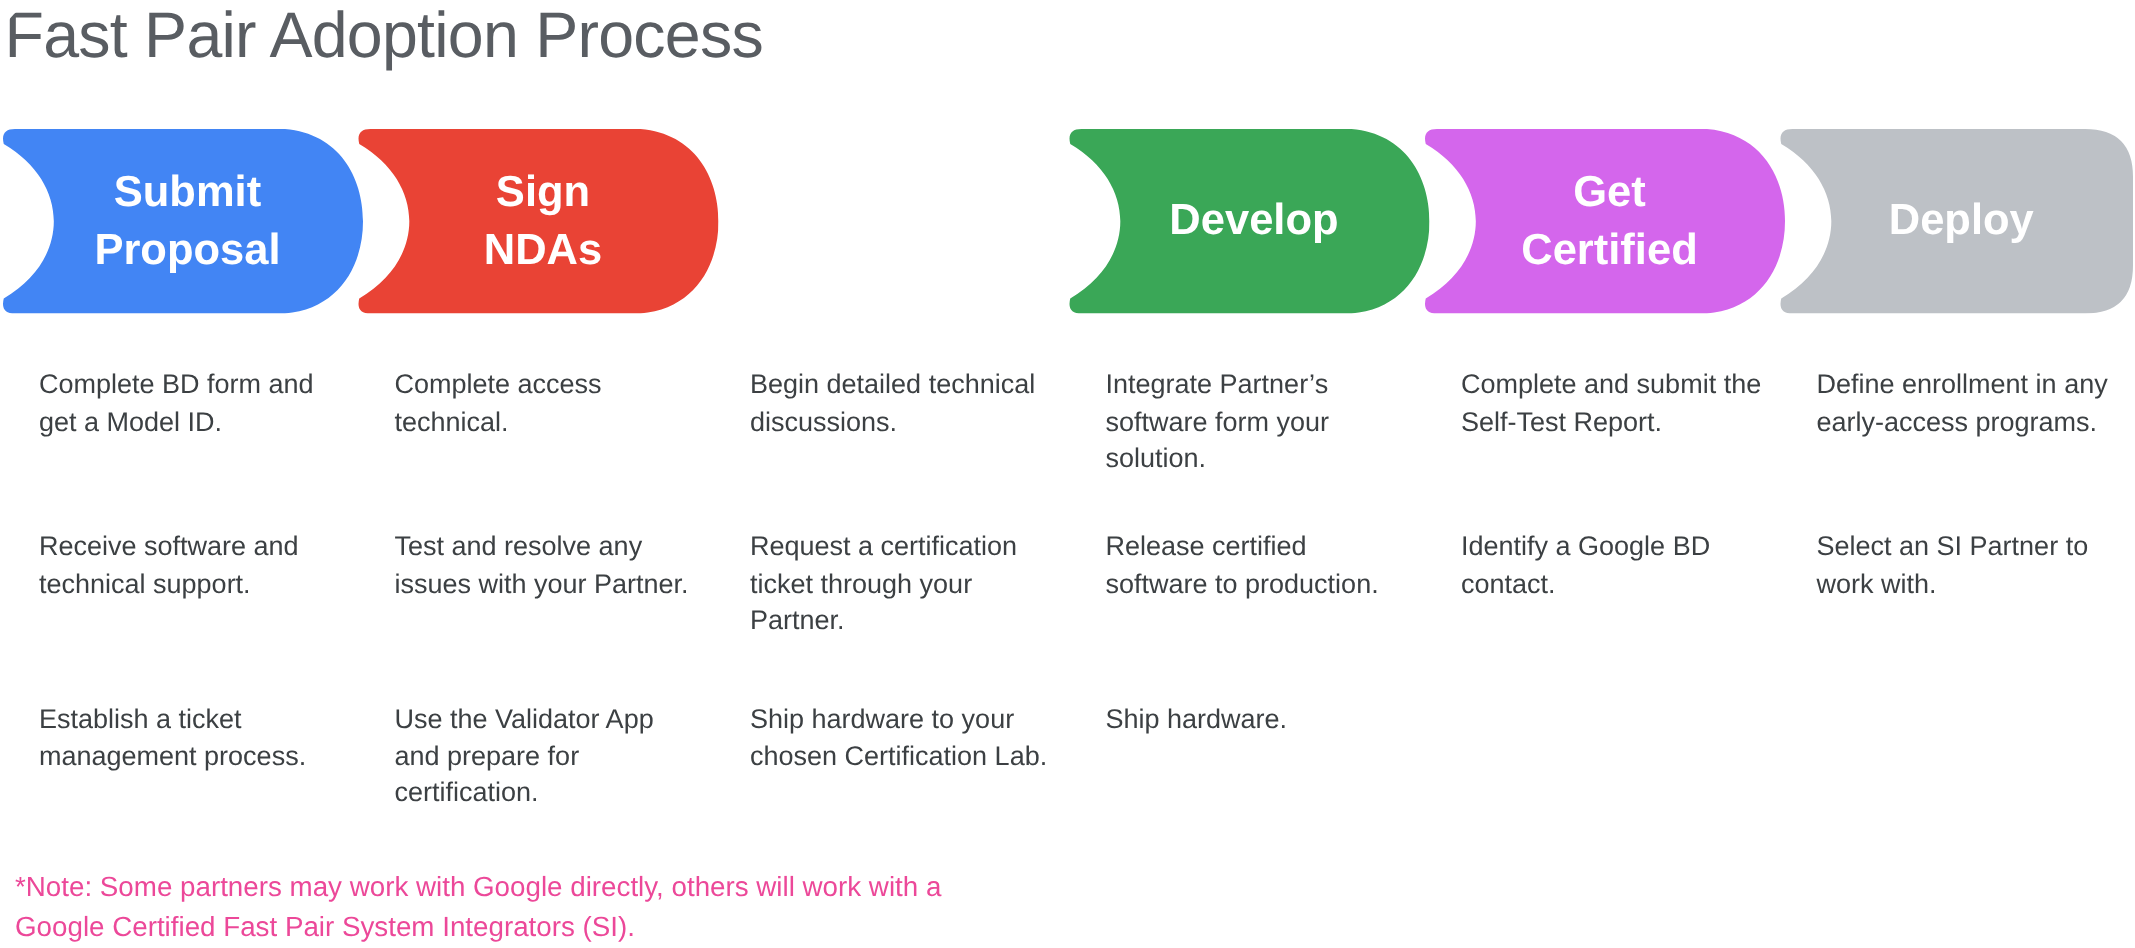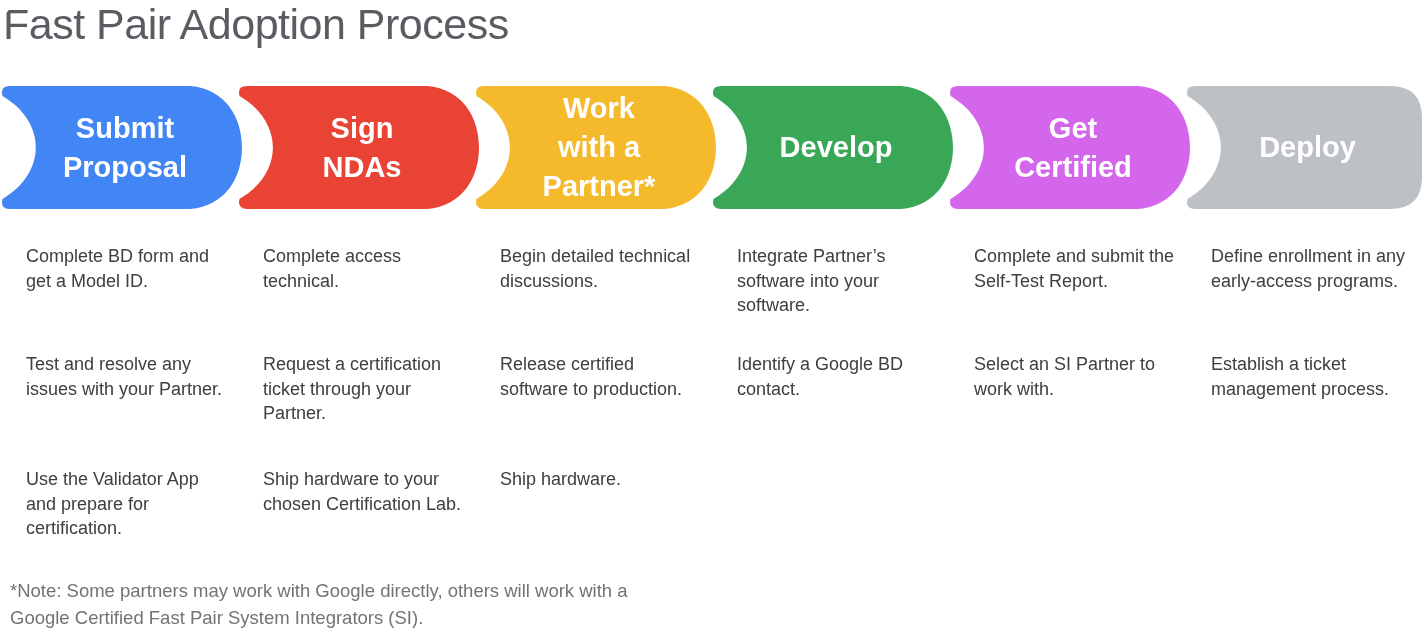--- a/index.html
+++ b/index.html
@@ -27,21 +27,21 @@
     display:grid;grid-template-columns:repeat(6,237px);
     grid-template-rows:108px 115px auto;
   }
   .cell{
     padding:0 20px 0 10px;
     font-size:18px;line-height:24.5px;color:#3c4043;
   }
 
   .note{
     position:absolute;left:10px;top:577px;width:780px;
-    font-size:18.5px;line-height:27px;color:#737373;
+    font-size:18.5px;line-height:27px;color:#ec4899;
     white-space:pre-line;
   }
 </style>
 </head>
 <body>
 
 <div class="canvas">
   <h1 class="title">Fast Pair Adoption Process</h1>
 
   <div class="band">
@@ -54,30 +54,20 @@
           <span>Proposal</span>
         </div>
       </div>
       <div class="step" style="left: 237px; width: 242px;">
         <svg width="242" height="123" viewBox="0 0 242 123">
           <path d="M 10,0 L 190,0 C 226,3 242,32 242,61.5 C 242,91 226,120 190,123 L 10,123 Q 0,123 2.5,113 C 47,87 47,36 2.5,10 Q 0,0 10,0 Z" fill="#E94335"></path>
         </svg>
         <div class="step-label">
           <span>Sign</span>
           <span>NDAs</span>
-        </div>
-      </div>
-      <div class="step" style="left: 474px; width: 242px;">
-        <svg width="242" height="123" viewBox="0 0 242 123">
-          <path d="M 10,0 L 190,0 C 226,3 242,32 242,61.5 C 242,91 226,120 190,123 L 10,123 Q 0,123 2.5,113 C 47,87 47,36 2.5,10 Q 0,0 10,0 Z" fill="#F5B92C"></path>
-        </svg>
-        <div class="step-label">
-          <span>Work</span>
-          <span>with a</span>
-          <span>Partner*</span>
         </div>
       </div>
       <div class="step" style="left: 711px; width: 242px;">
         <svg width="242" height="123" viewBox="0 0 242 123">
           <path d="M 10,0 L 190,0 C 226,3 242,32 242,61.5 C 242,91 226,120 190,123 L 10,123 Q 0,123 2.5,113 C 47,87 47,36 2.5,10 Q 0,0 10,0 Z" fill="#3AA757"></path>
         </svg>
         <div class="step-label">
           <span>Develop</span>
         </div>
       </div>
@@ -97,23 +87,24 @@
         <div class="step-label">
           <span>Deploy</span>
         </div>
       </div>
     </div>
 
   <div class="grid">
       <div class="cell">Complete BD form and get a Model ID.</div>
       <div class="cell">Complete access technical.</div>
       <div class="cell">Begin detailed technical discussions.</div>
-      <div class="cell">Integrate Partner’s software into your software.</div>
+      <div class="cell">Integrate Partner’s software form your solution.</div>
       <div class="cell">Complete and submit the Self-Test Report.</div>
       <div class="cell">Define enrollment in any early-access programs.</div>
+      <div class="cell">Receive software and technical support.</div>
       <div class="cell">Test and resolve any issues with your Partner.</div>
       <div class="cell">Request a certification ticket through your Partner.</div>
       <div class="cell">Release certified software to production.</div>
       <div class="cell">Identify a Google BD contact.</div>
       <div class="cell">Select an SI Partner to work with.</div>
       <div class="cell">Establish a ticket management process.</div>
       <div class="cell">Use the Validator App and prepare for certification.</div>
       <div class="cell">Ship hardware to your chosen Certification Lab.</div>
       <div class="cell">Ship hardware.</div>
     </div>

